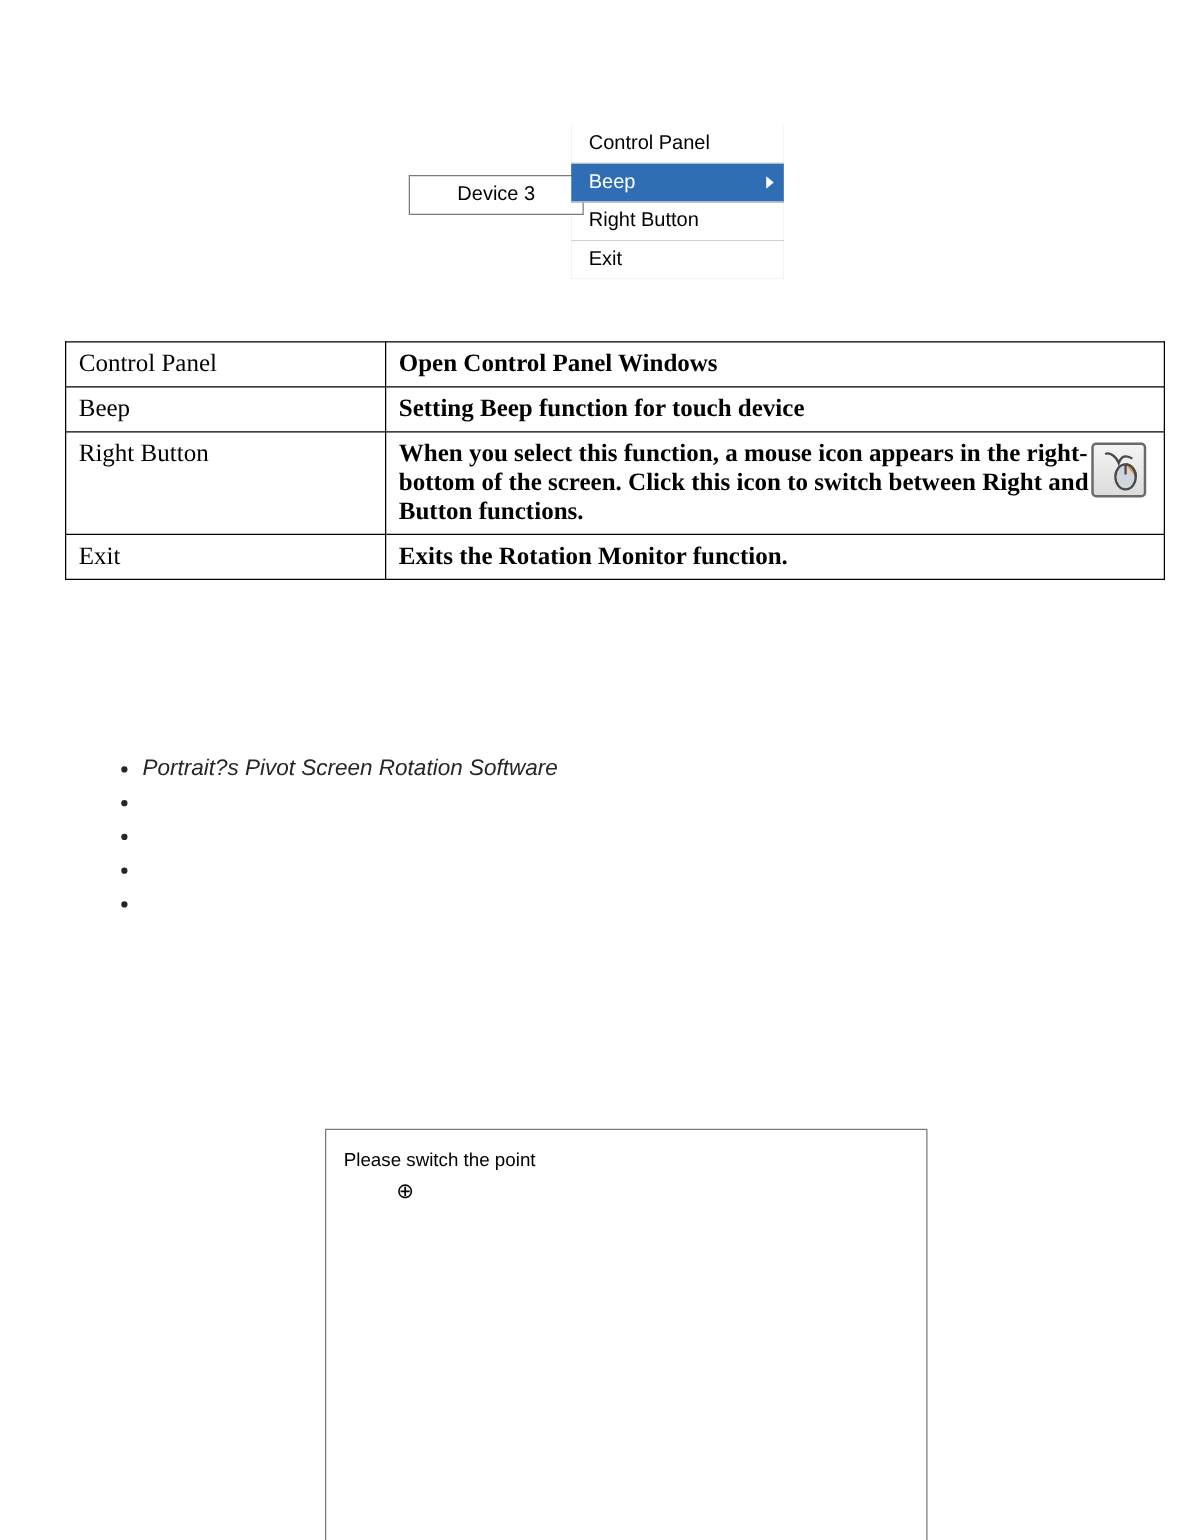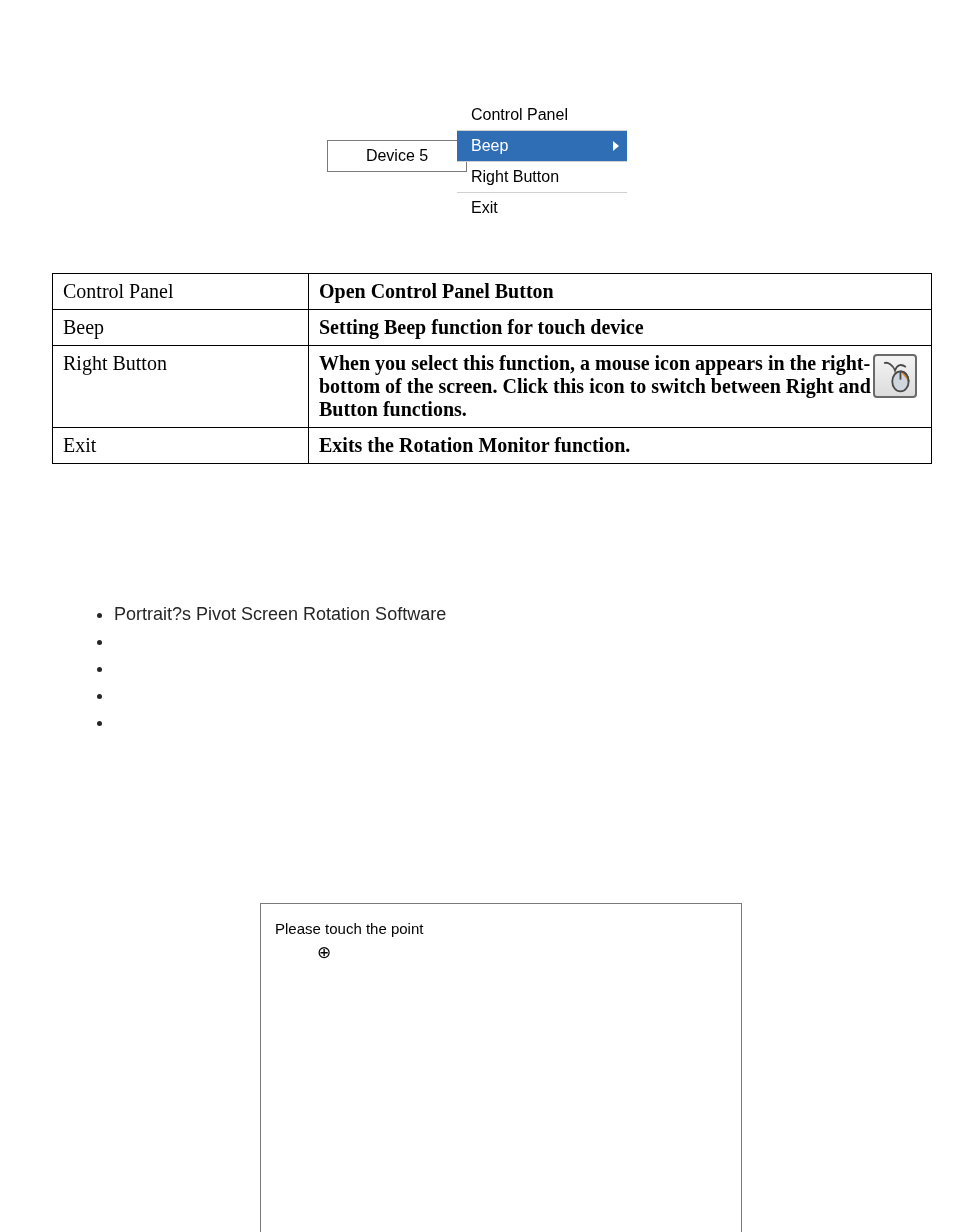--- a/index.html
+++ b/index.html
@@ -112,20 +112,21 @@
     margin: 140px 0 0 70px;
     font-family: Arial, Helvetica, sans-serif;
     font-size: 18px;
     color: #262626;
     list-style: disc;
     padding-left: 24px;
   }
   .bullets li {
     margin: 6px 0;
     min-height: 18px;
+    font-style: italic;
   }
 
   
   .calib-shot {
     width: 480px;
     height: 340px;
     margin: 170px 0 0 240px;
     border: 1px solid #7a7a7a;
     background: #ffffff;
     position: relative;
@@ -145,39 +146,39 @@
     font-size: 17px;
     color: #000000;
   }
 </style>
 </head>
 <body>
 
 <div class="menu-figure">
   <div class="menu-col">
     <div class="left-col">
-      <div class="device-box">Device 5</div>
+      <div class="device-box">Device 3</div>
     </div>
     <div class="right-col">
       <div class="mi">Control Panel</div>
       <div class="mi selected">
         <span>Beep</span>
         <span class="arrow"></span>
       </div>
       <div class="mi">Right Button</div>
       <div class="mi">Exit</div>
     </div>
   </div>
 </div>
 
 <table class="desc-table">
   <tbody>
       <tr>
     <td class="col-left">Control Panel</td>
-    <td class="col-right">Open Control Panel Button</td>
+    <td class="col-right">Open Control Panel Windows</td>
   </tr>
   <tr>
     <td class="col-left">Beep</td>
     <td class="col-right">Setting Beep function for touch device</td>
   </tr>
   <tr>
     <td class="col-left">Right Button</td>
     <td class="col-right right-button-cell">
       <span>When you select this function, a mouse icon appears in the right-bottom of the screen. Click this icon to switch between Right and Left Button functions.</span>
       <span class="mouse-icon">
@@ -199,15 +200,15 @@
 
 <ul class="bullets">
   <li>Portrait?s Pivot Screen Rotation Software</li>
   <li></li>
   <li></li>
   <li></li>
   <li></li>
 </ul>
 
 <div class="calib-shot">
-  <div class="calib-text">Please touch the point</div>
+  <div class="calib-text">Please switch the point</div>
   <div class="calib-cross">⊕</div>
 </div>
 
 </body></html>

